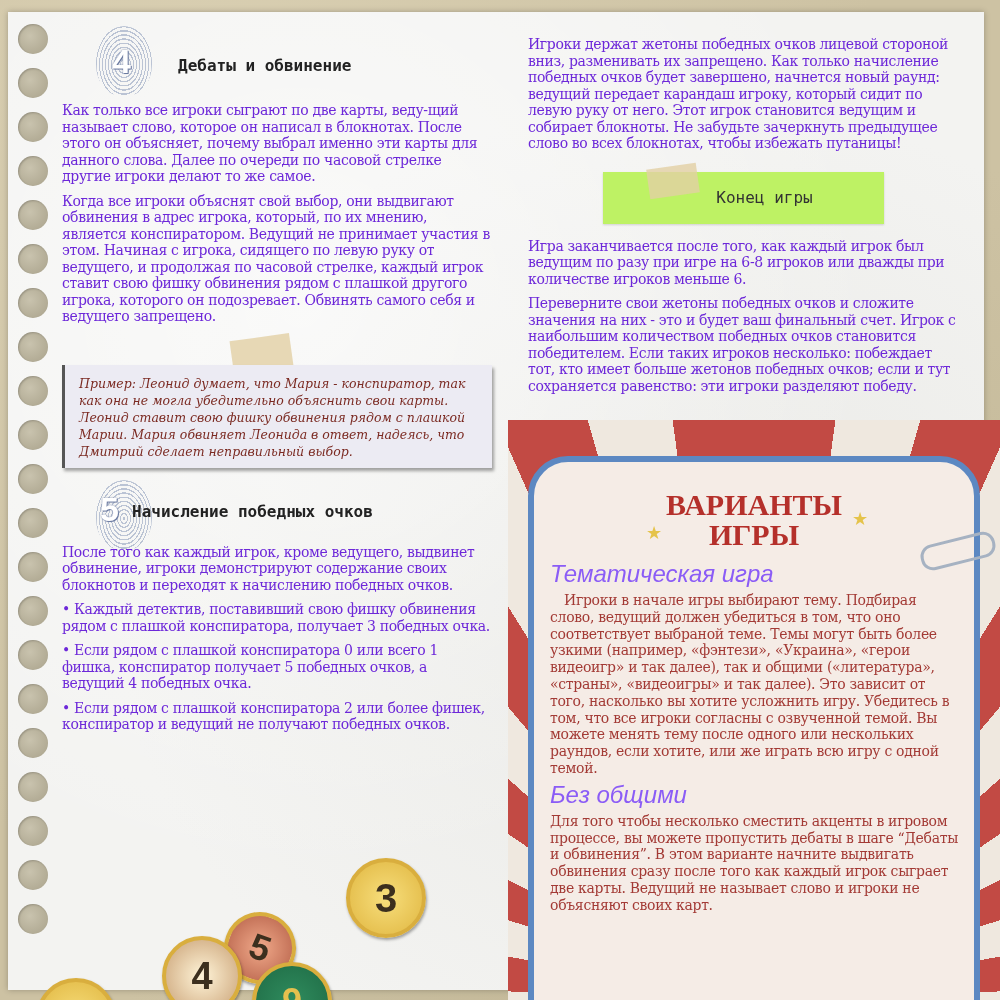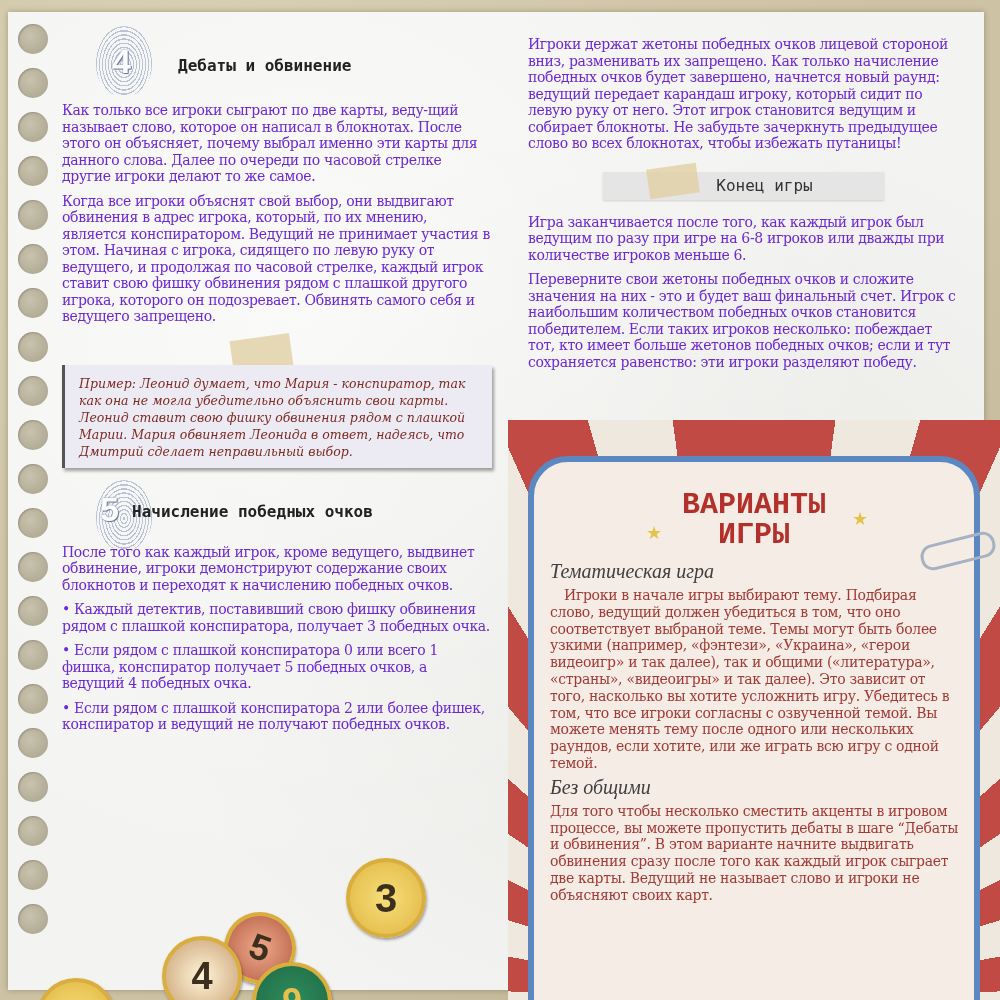--- a/index.html
+++ b/index.html
@@ -60,43 +60,43 @@
     padding: 10px 12px 8px 14px;
     box-shadow: 2px 3px 3px rgba(0,0,0,0.35);
     font-style: italic; color: #7b2a22; font-size: 12.5px; line-height: 17px;
     font-family: "DejaVu Serif", serif;
   }
   .tape {
     position: absolute; width: 60px; height: 40px; background: rgba(226,208,164,0.8);
     transform: rotate(-8deg);
   }
   .end-title-box {
-    margin: 20px auto 14px auto; width: 238px; height: 28px; background: #e5e5e5;
+    margin: 20px auto 14px auto; width: 238px; height: 52px; background: #bef264;
     display: flex; align-items: center; justify-content: center;
     box-shadow: 0 1px 2px rgba(0,0,0,0.15);
     font-family: "DejaVu Sans Mono", monospace; font-size: 16px; color: #333; padding-left: 43px;
   }
   .variants {
     position: absolute; left: 508px; top: 420px; width: 492px; height: 580px;
     background:
       repeating-conic-gradient(from 0deg at 50% 100%, #c24a44 0deg 8deg, #efe8df 8deg 16deg);
     overflow: hidden;
   }
   .variants-inner {
     position: absolute; left: 20px; top: 36px; width: 440px; height: 560px;
     background: #f5ece6; border: 6px solid #5c88c2; border-radius: 40px 40px 0 0;
   }
   .variants-title {
-    text-align: center; color: #b5302b; font-family: Liberation Mono, monospace;
+    text-align: center; color: #b5302b; font-family: Liberation Serif, serif;
     font-weight: bold; font-size: 30px; line-height: 30px; margin-top: 28px;
   }
   .star { color: #e5c34a; font-size: 18px; position: absolute; }
   .sub-title {
-    font-family: Liberation Serif, serif; font-style: italic; color: #404040;
-    font-size: 20px; margin: 10px 0 4px 16px;
+    font-family: Liberation Sans, sans-serif; font-style: italic; color: #8b5cf6;
+    font-size: 24px; margin: 10px 0 4px 16px;
   }
   .var-text {
     margin: 0 12px 0 16px; color: #a33a35; font-size: 14px; line-height: 16.8px;
     font-family: "DejaVu Serif", serif; letter-spacing: -0.3px;
   }
   .paperclip {
     position: absolute; left: 920px; top: 538px; width: 70px; height: 20px;
     border: 3px solid #a6b2c2; border-radius: 12px; transform: rotate(-14deg);
   }
   .coin {

